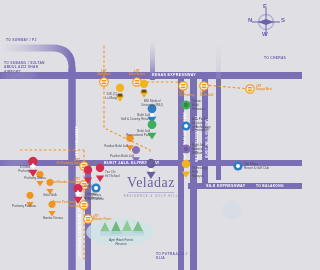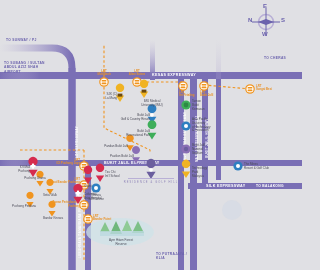--- a/index.html
+++ b/index.html
@@ -342,15 +342,16 @@
 Golf Course</div>
 <div class="lbl poi right" style="left:92px;top:155px;width:42px;white-space:pre-line;">Pavilion Bukit Jalil</div>
 <div class="lbl poi" style="left:98px;top:239px;width:46px;white-space:pre-line;">Ayer Hitam Forest
 Reserve</div>
 <div class="lbl poi" style="left:36px;top:217px;width:34px;white-space:pre-line;">Bandar Kinrara</div>
 <div class="lbl poi" style="left:6px;top:205px;width:36px;white-space:pre-line;">Puchong Perdana</div>
 <div class="lbl poi" style="left:34px;top:194px;width:32px;white-space:pre-line;">Setia Walk</div>
 <div class="lbl poi" style="left:18px;top:177px;width:34px;white-space:pre-line;">Puchong Utama</div>
 
 <div class="logo-wrap">
+  <div class="logo-name">Veladaz</div>
   <div class="logo-rule"></div>
   <div class="logo-tag">RESIDENCE &amp; GOLF HILL</div>
 </div>
 
 </body></html>

